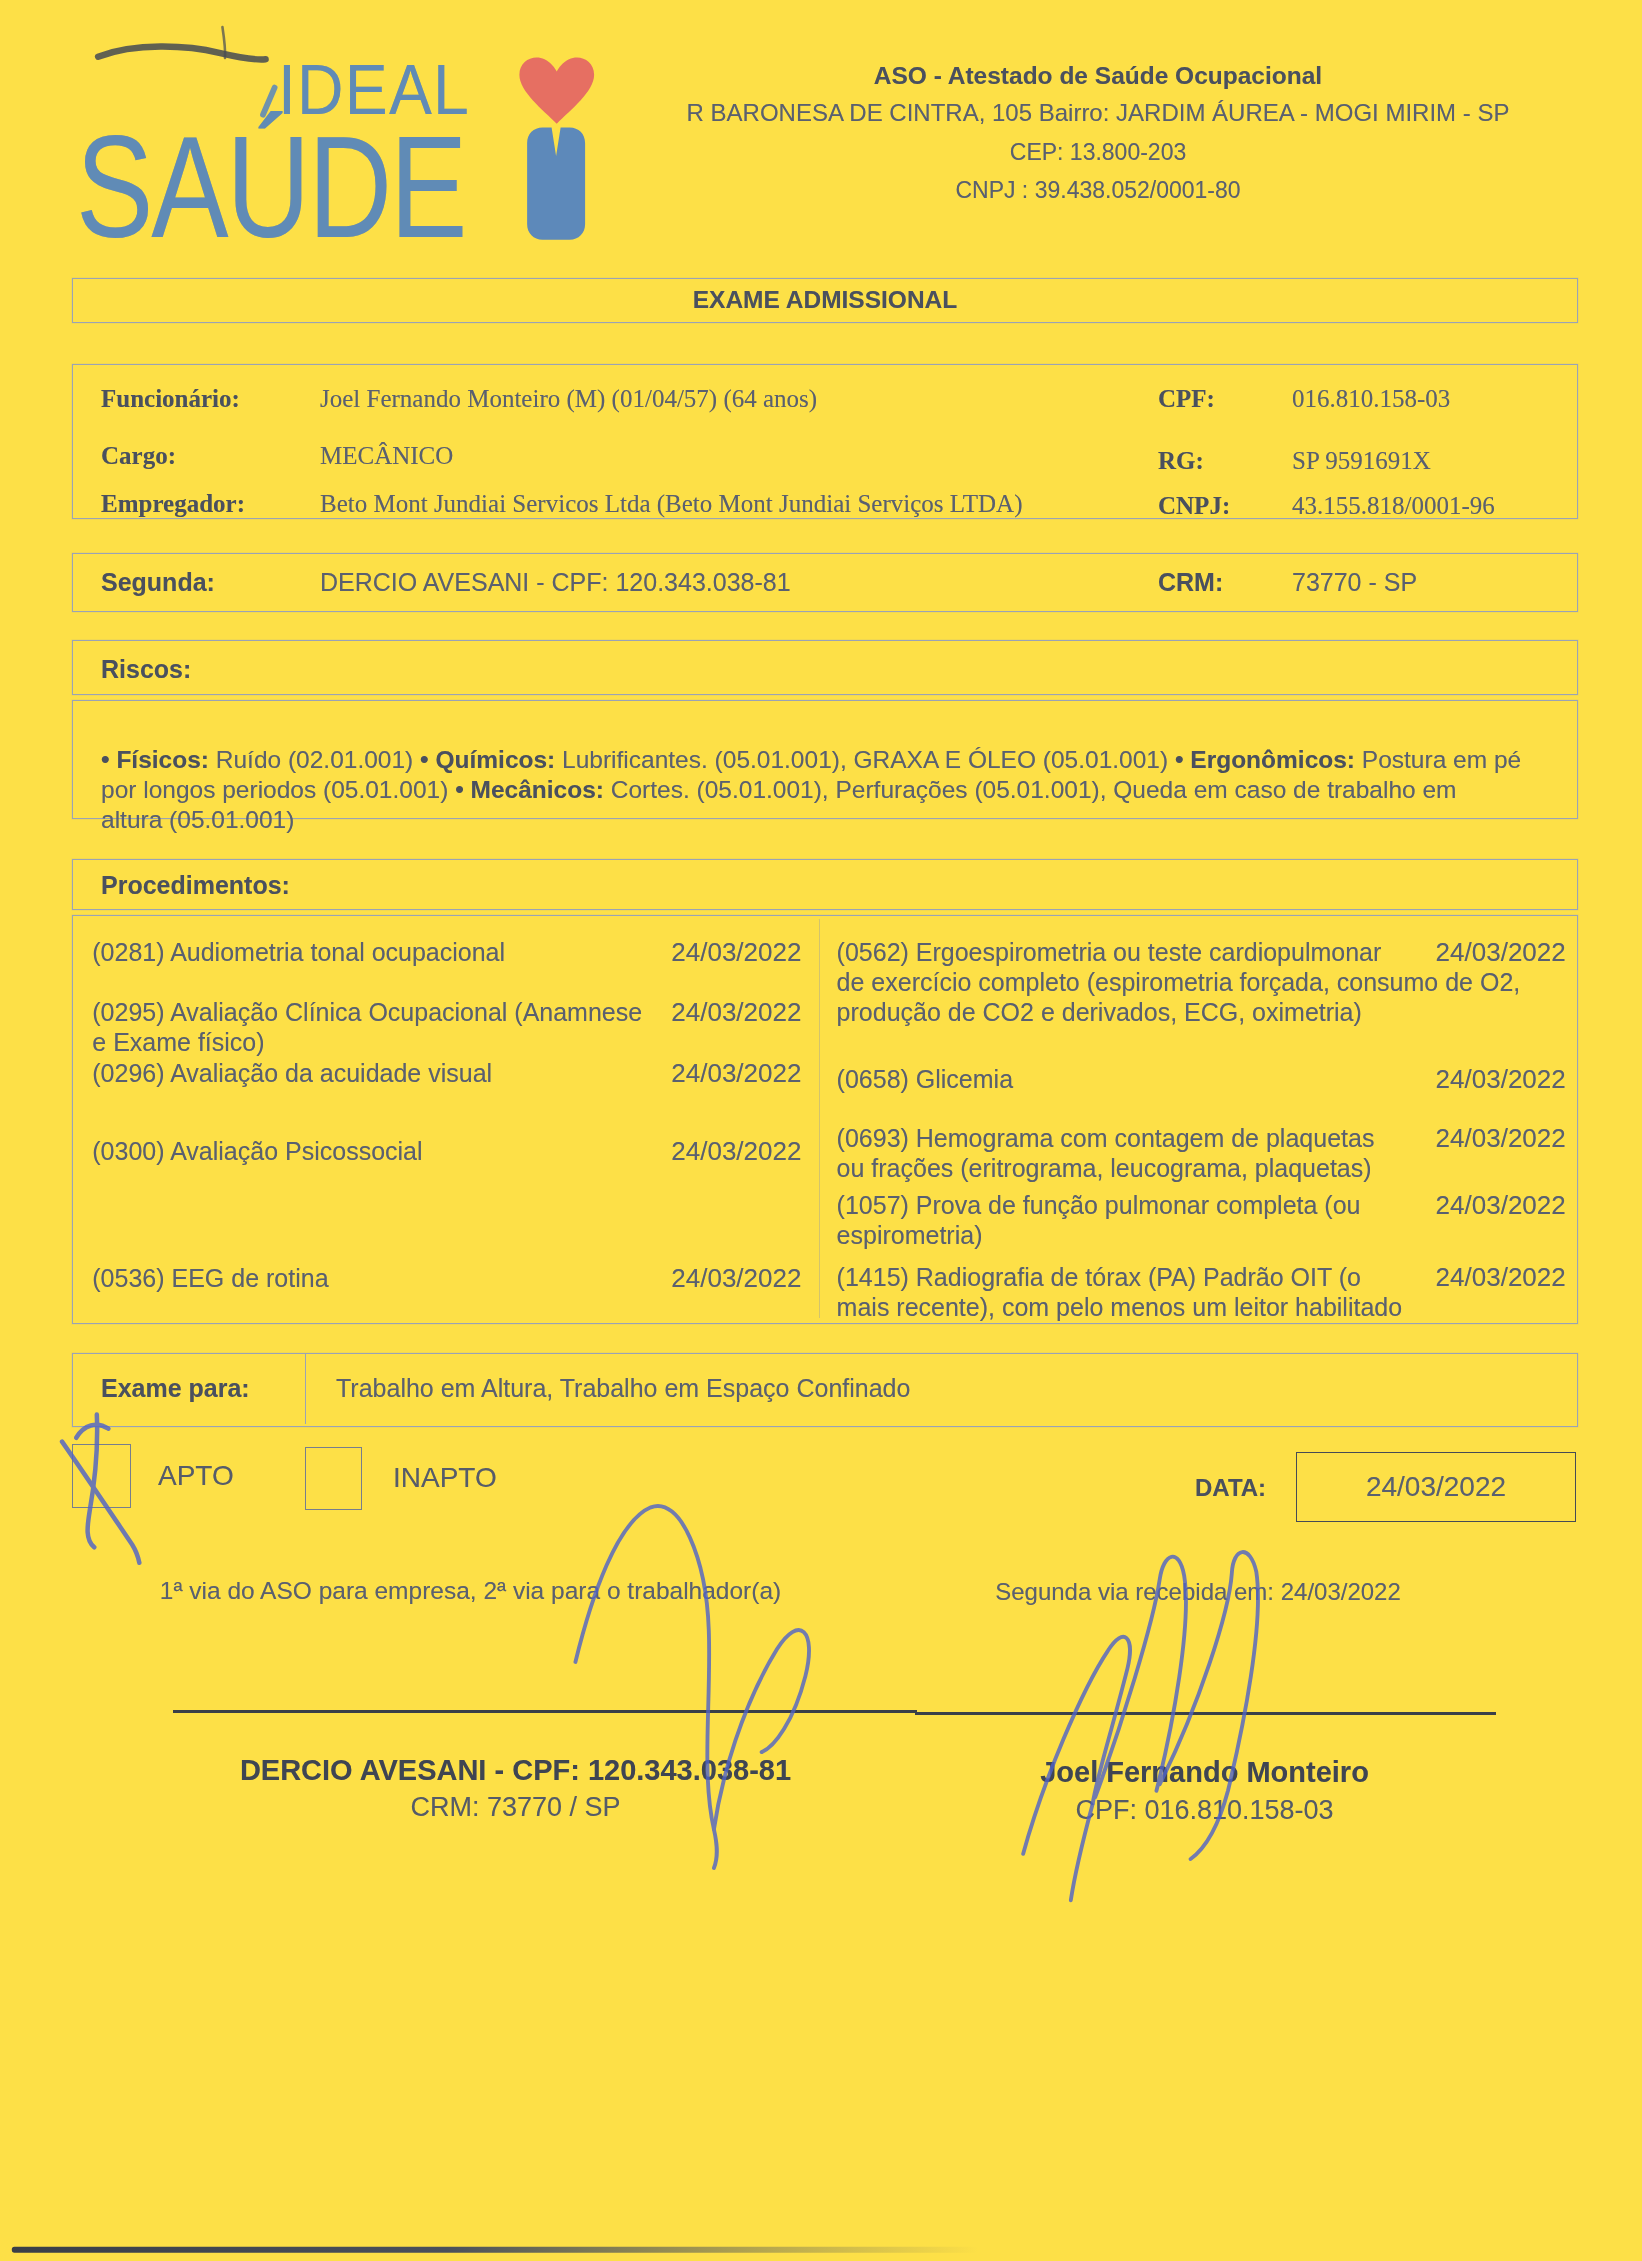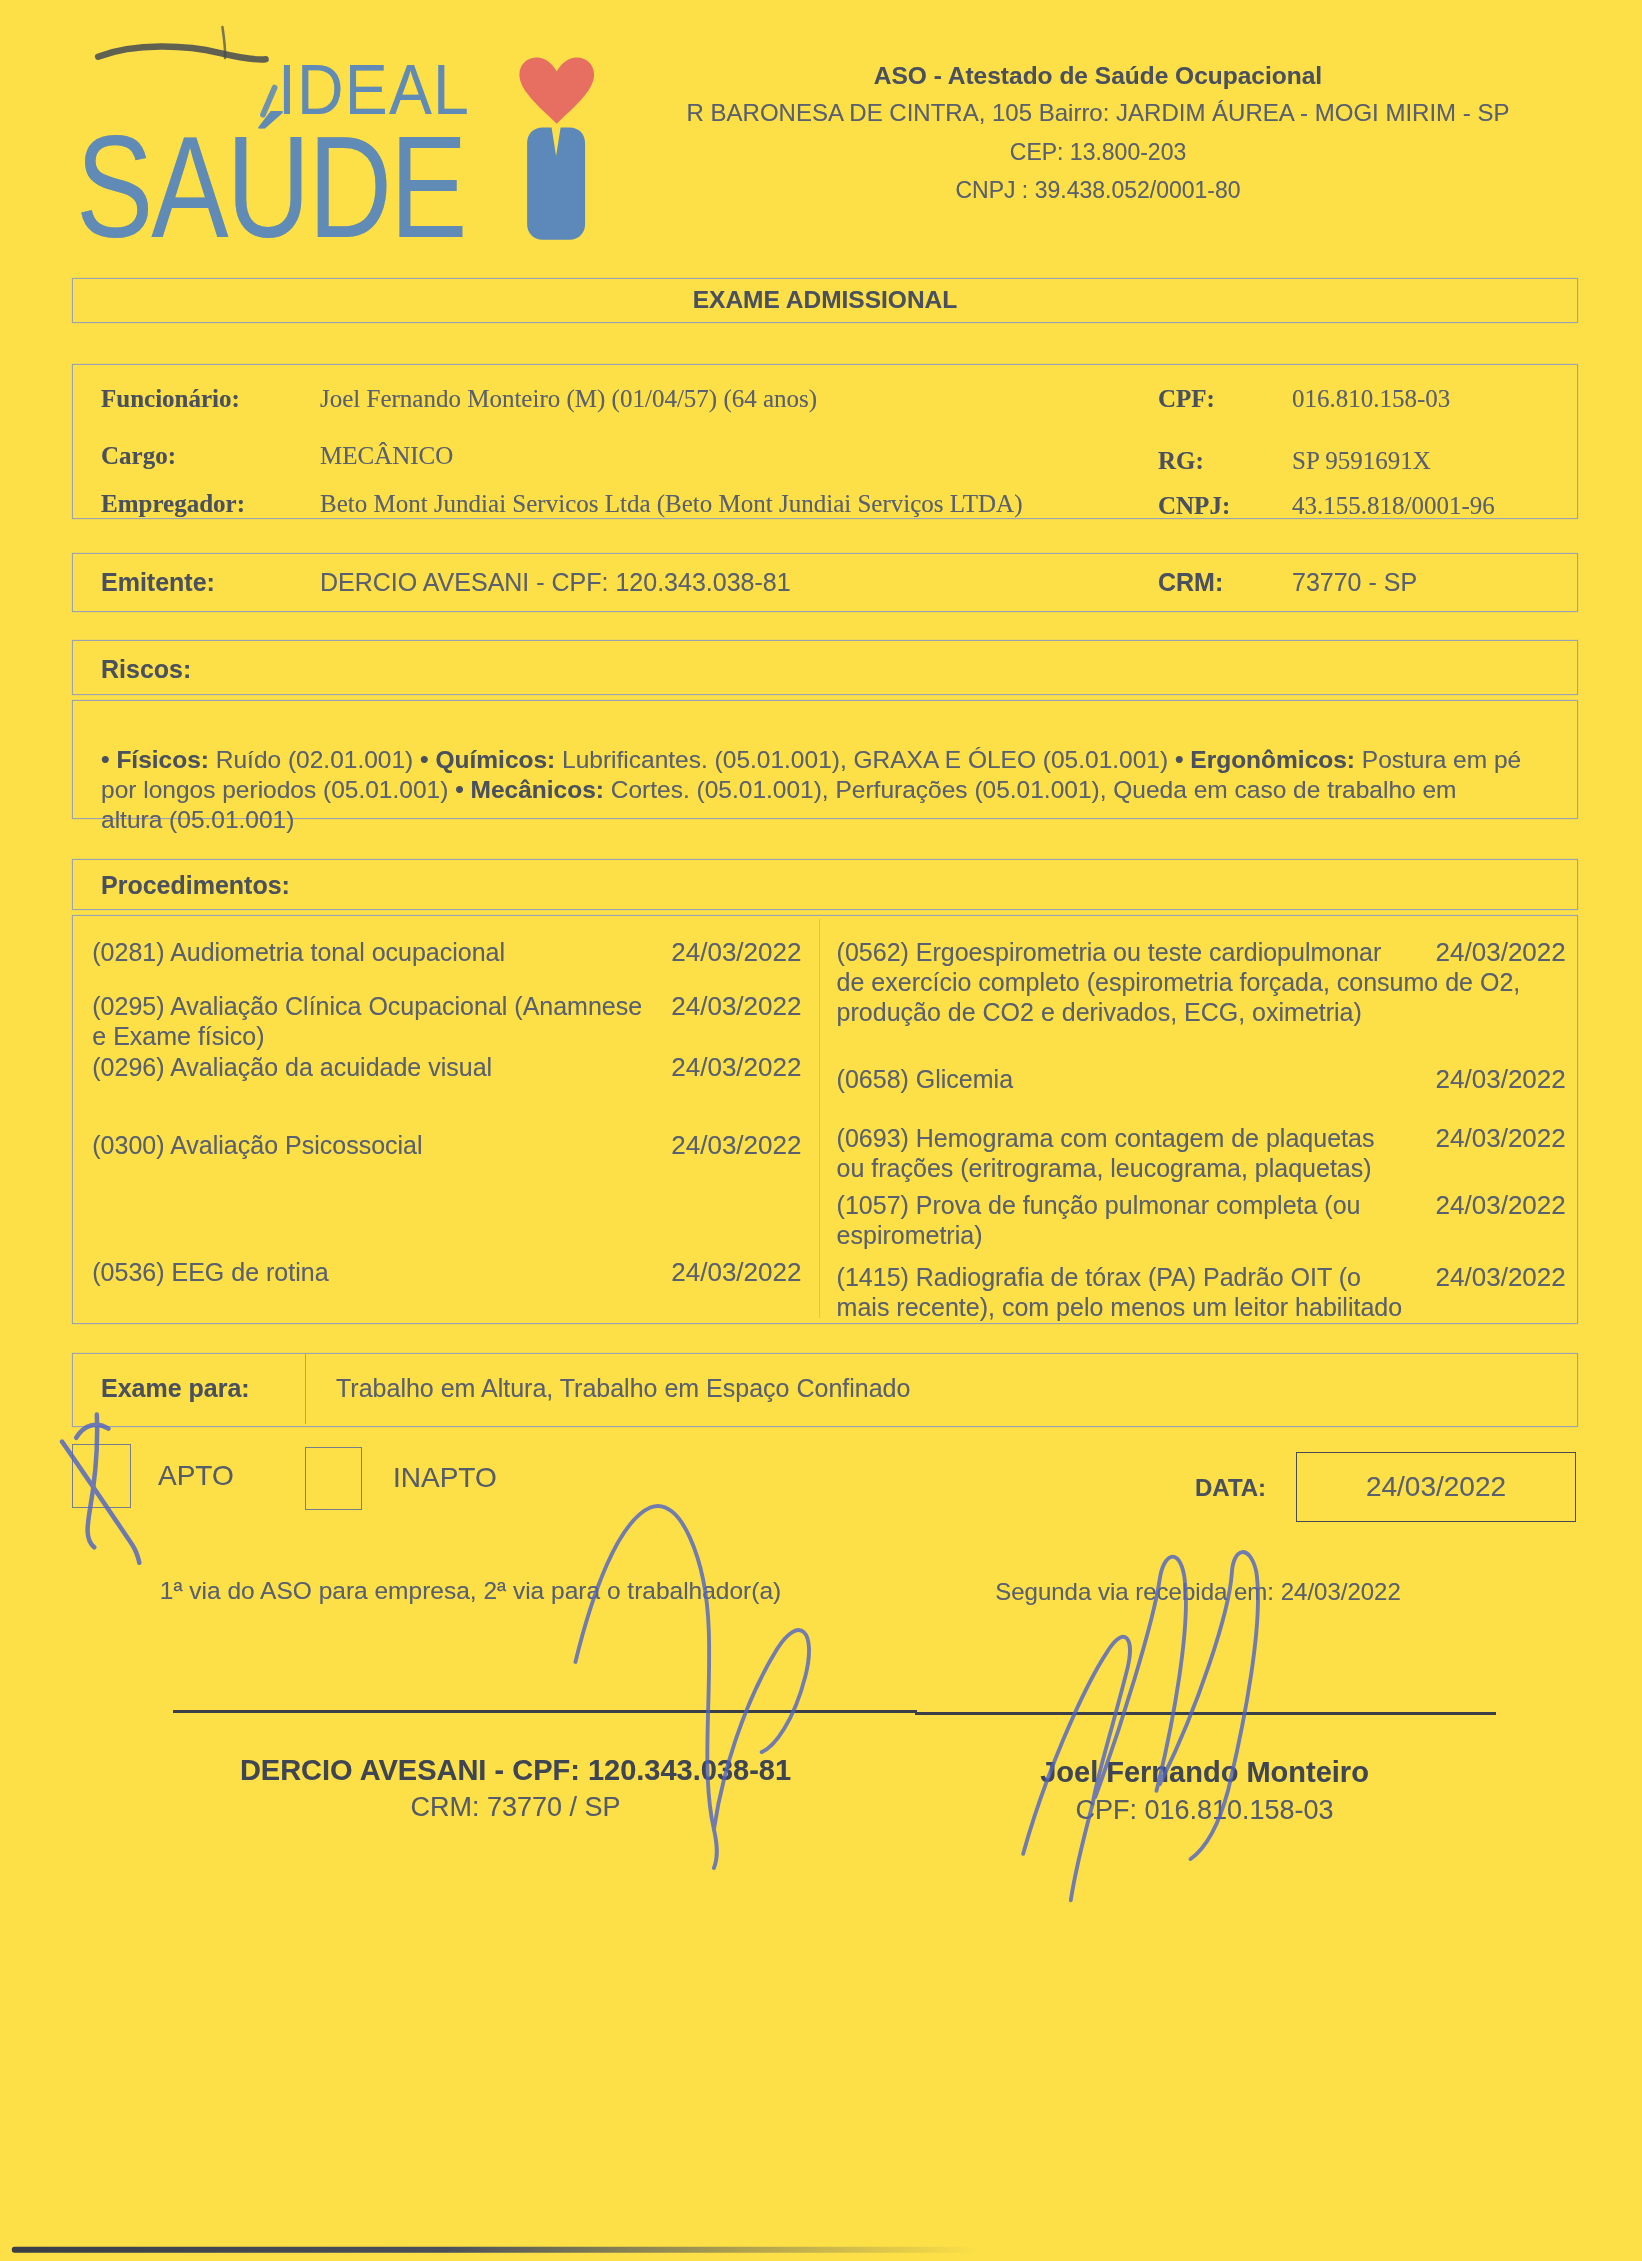--- a/index.html
+++ b/index.html
@@ -77,21 +77,21 @@
     <div class="abs frow lbl row-rlbl" style="top:81px;">RG:</div>
     <div class="abs frow txt row-rval" style="top:81px;">SP 9591691X</div>
 
     <div class="abs frow lbl row-lbl" style="top:124px;">Empregador:</div>
     <div class="abs frow txt row-val" style="top:124px;">Beto Mont Jundiai Servicos Ltda (Beto Mont Jundiai Serviços LTDA)</div>
     <div class="abs frow lbl row-rlbl" style="top:126px;">CNPJ:</div>
     <div class="abs frow txt row-rval" style="top:126px;">43.155.818/0001-96</div>
   </div>
 
   <div class="box" style="left:72px;top:553px;width:1504px;height:57px;">
-    <div class="abs frow lbl row-lbl" style="top:13px;">Emitente:</div>
+    <div class="abs frow lbl row-lbl" style="top:13px;">Segunda:</div>
     <div class="abs frow txt row-val" style="top:13px;">DERCIO AVESANI - CPF: 120.343.038-81</div>
     <div class="abs frow lbl row-rlbl" style="top:13px;">CRM:</div>
     <div class="abs frow txt row-rval" style="top:13px;">73770 - SP</div>
   </div>
 
   <div class="box" style="left:72px;top:640px;width:1504px;height:53px;">
     <div class="abs frow lbl" style="left:28px;top:13px;">Riscos:</div>
   </div>
   <div class="box" style="left:72px;top:700px;width:1504px;height:117px;">
     <div class="abs riscos-text">
@@ -101,21 +101,21 @@
     </div>
   </div>
 
   <div class="box" style="left:72px;top:859px;width:1504px;height:49px;">
     <div class="abs frow lbl" style="left:28px;top:10.3px;">Procedimentos:</div>
   </div>
   <div class="box" style="left:72px;top:915px;width:1504px;height:407px;">
     <div class="abs" style="left:746px;top:2.6px;width:1.3px;height:399px;background:rgba(140,150,170,.38);"></div>
     <div class="proc-cols">
       <div class="proc-col col-left">
-        <div class="proc-item" style="margin-bottom:24px;">
+        <div class="proc-item" style="margin-bottom:30px;">
           <div class="proc-name">(0281) Audiometria tonal ocupacional</div>
           <div class="proc-date">24/03/2022</div>
         </div>
         <div class="proc-item" style="margin-bottom:1.3px;">
           <div class="proc-name">(0295) Avaliação Clínica Ocupacional (Anamnese
 e Exame físico)</div>
           <div class="proc-date">24/03/2022</div>
         </div>
         <div class="proc-item" style="margin-bottom:48px;">
           <div class="proc-name">(0296) Avaliação da acuidade visual</div>

